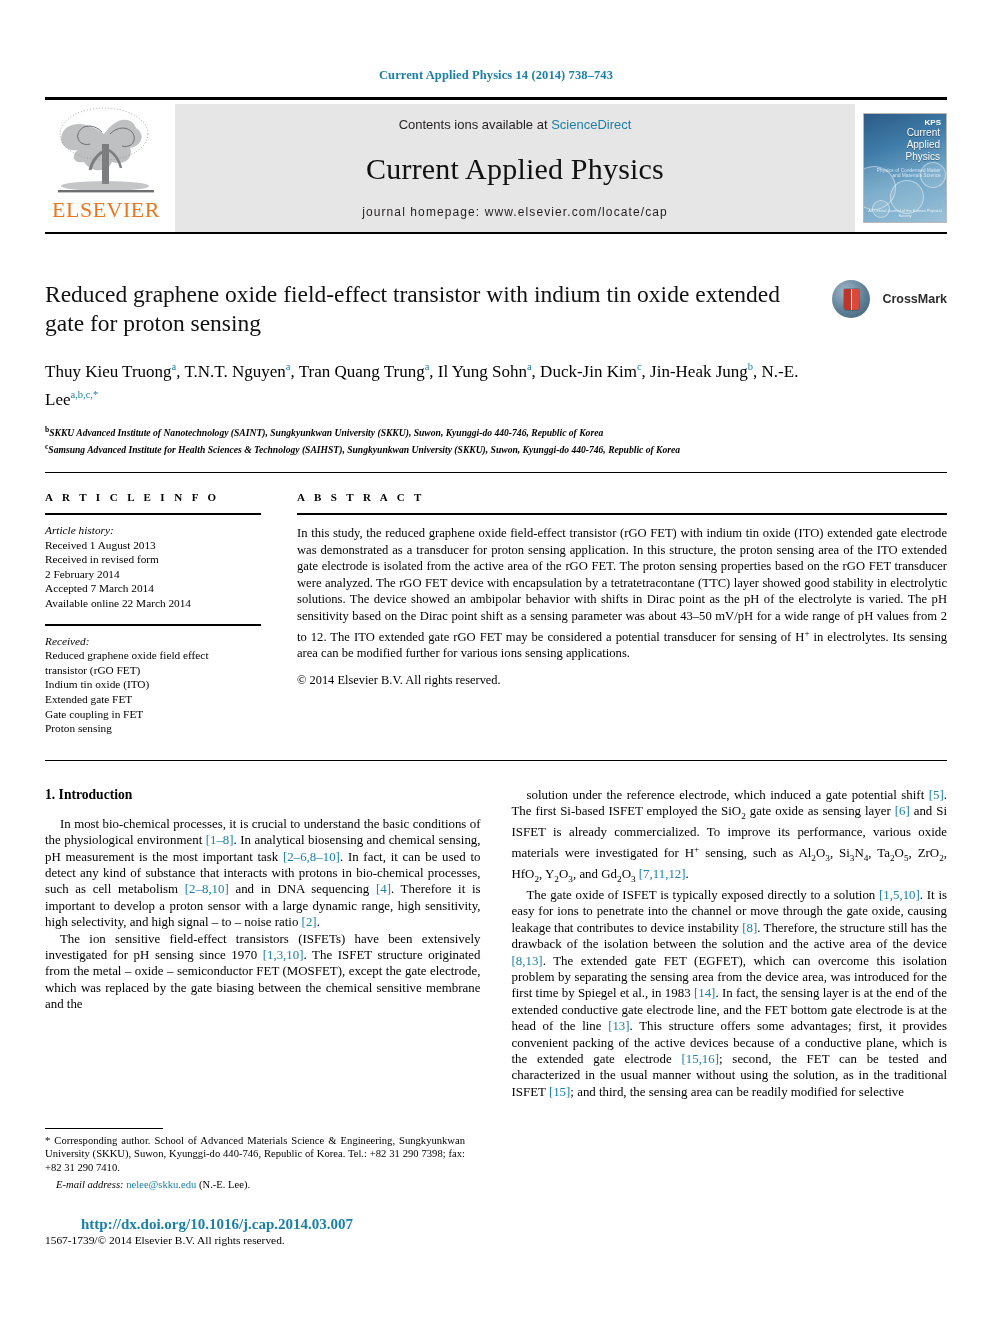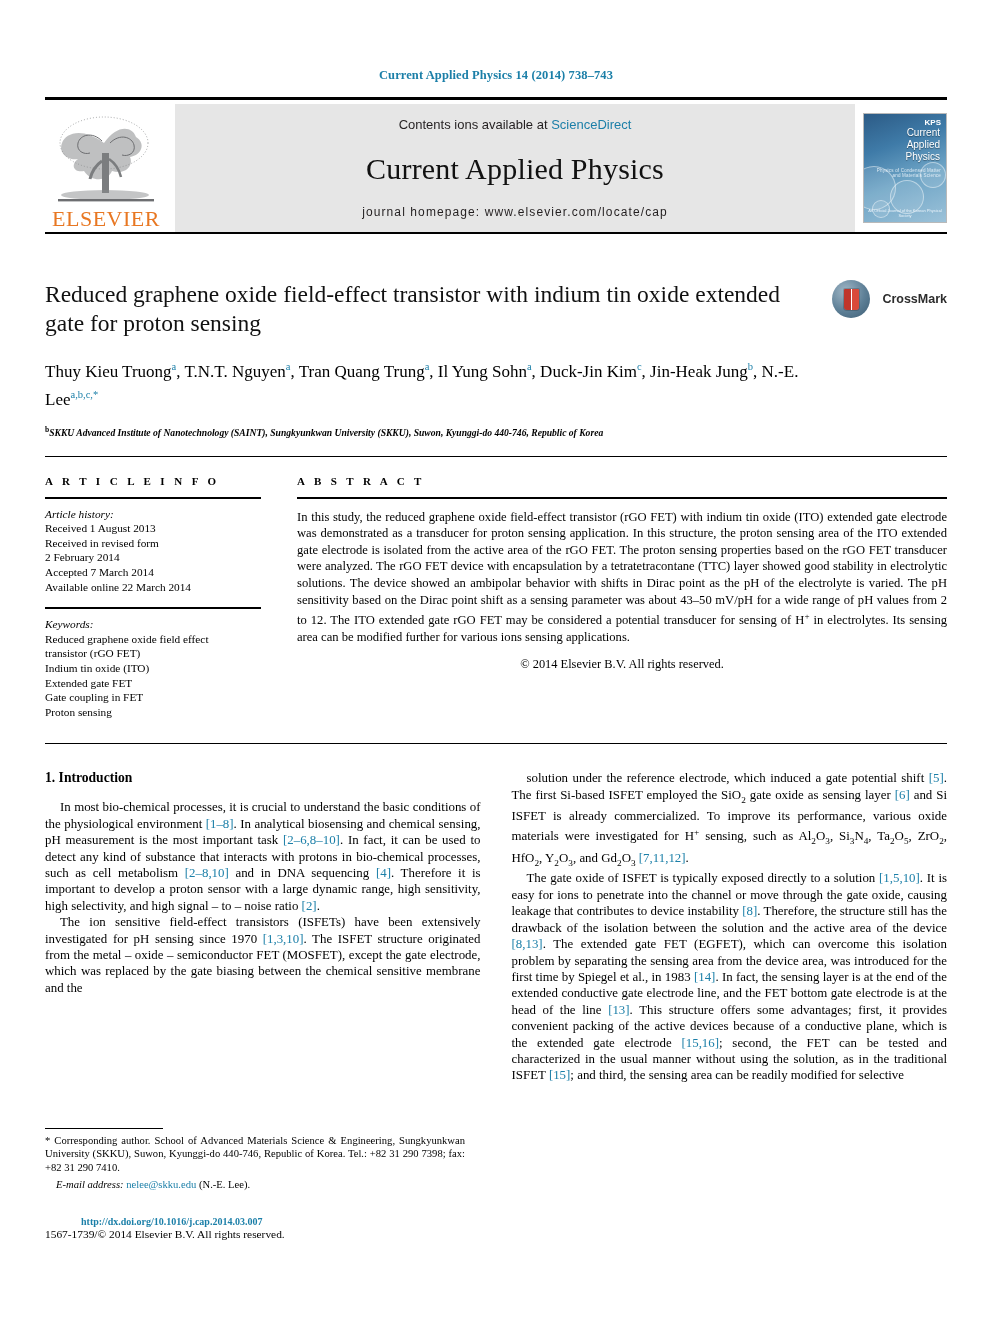--- a/index.html
+++ b/index.html
@@ -34,21 +34,20 @@
     display: flex;
     align-items: stretch;
     height: 128px;
     margin-top: 4px;
   }
   .elsevier-logo {
     width: 122px;
     flex: 0 0 122px;
     display: flex;
     flex-direction: column;
-    justify-content: flex-end;
     align-items: center;
     padding-bottom: 2px;
   }
   .tree { width: 108px; height: 94px; display:block; }
   .elsevier-word {
     font-family: "Liberation Serif", serif;
     color: #E87722;
     font-size: 22px;
     letter-spacing: 0.5px;
     line-height: 1;
@@ -196,21 +195,21 @@
   .sec-rule { border-top: 2px solid #000; margin-top: 10px; }
   .info-body { font-size: 11.3px; line-height: 14.6px; margin-top: 8px; }
   .info-body .ital { font-style: italic; }
   .kw-rule { border-top: 2px solid #000; margin-top: 13px; }
   .abs-body {
     font-size: 12.6px;
     line-height: 16.6px;
     text-align: justify;
     margin-top: 10px;
   }
-  .abs-copy { margin-top: 11px; text-align: center; font-size: 12.4px; }
+  .abs-copy { margin-top: 11px; text-align: left; font-size: 12.4px; }
 
   .sep-thin2 { border-top: 1px solid #000; margin: 24px 45px 0 45px; }
 
   
   .body-cols {
     display: flex;
     padding: 0 45px;
     margin-top: 26px;
     gap: 31px;
   }
@@ -236,21 +235,21 @@
     left: 45px;
     top: 1128px;
     width: 420px;
   }
   .fn-rule { border-top: 1px solid #000; width: 118px; }
   .fn-body { font-size: 10.6px; line-height: 13.4px; margin-top: 5px; text-align: justify; }
   .fn-email { margin-top: 5px; padding-left: 11px; font-size: 10.6px; }
   .fn-email .lbl { font-style: italic; }
   .fn-email a, .link { color: #1b7fa8; text-decoration: none; }
   .doi-block { position: absolute; left: 45px; top: 1216px; }
-  .doi { color: #1b7fa8; font-size: 10px; font-weight: bold; padding-left: 36px; }
+  .doi { color: #1b7fa8; font-size: 15px; font-weight: bold; padding-left: 36px; }
   .issn { font-size: 11.4px; margin-top: 1px; }
 
   sub { font-size: 72%; }
   sup.inl { font-size: 72%; }
 </style>
 </head>
 <body>
 
 <div class="page">
 
@@ -306,20 +305,21 @@
     <div class="crossmark">
       <div class="cm-badge">
           <div class="cm-book"></div>
         </div>
       <div class="cm-text">CrossMark</div>
     </div>
     <h1 class="art-title">Reduced graphene oxide field-effect transistor with indium tin oxide extended gate for proton sensing</h1>
     <div class="authors"><span>Thuy Kieu Truong</span><sup>a</sup>, <span>T.N.T. Nguyen</span><sup>a</sup>, <span>Tran Quang Trung</span><sup>a</sup>, <span>Il Yung Sohn</span><sup>a</sup>, <span>Duck-Jin Kim</span><sup>c</sup>, <span>Jin-Heak Jung</span><sup>b</sup>, <span>N.-E. Lee</span><sup>a,b,c,*</sup></div>
     <div class="affils">
         <div><sup>b</sup>SKKU Advanced Institute of Nanotechnology (SAINT), Sungkyunkwan University (SKKU), Suwon, Kyunggi-do 440-746, Republic of Korea</div>
+        <div><sup>c</sup>Samsung Advanced Institute for Health Sciences &amp; Technology (SAIHST), Sungkyunkwan University (SKKU), Suwon, Kyunggi-do 440-746, Republic of Korea</div>
       </div>
   </div>
 
   <div class="sep-thin"></div>
 
   <div class="info-abs">
     <div class="col-info">
       <div class="sec-label">A R T I C L E   I N F O</div>
       <div class="sec-rule"></div>
       <div class="info-body">
@@ -327,21 +327,21 @@
         <div id="history-items">
             <div>Received 1 August 2013</div>
             <div>Received in revised form</div>
             <div>2 February 2014</div>
             <div>Accepted 7 March 2014</div>
             <div>Available online 22 March 2014</div>
           </div>
       </div>
       <div class="kw-rule"></div>
       <div class="info-body">
-        <div class="ital">Keywords:</div>
+        <div class="ital">Received:</div>
         <div id="keyword-items">
             <div>Reduced graphene oxide field effect</div>
             <div>transistor (rGO FET)</div>
             <div>Indium tin oxide (ITO)</div>
             <div>Extended gate FET</div>
             <div>Gate coupling in FET</div>
             <div>Proton sensing</div>
           </div>
       </div>
     </div>

